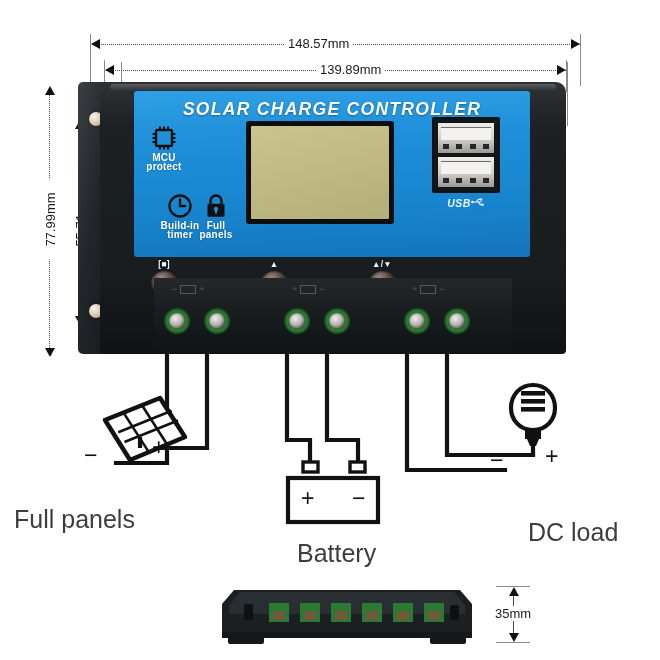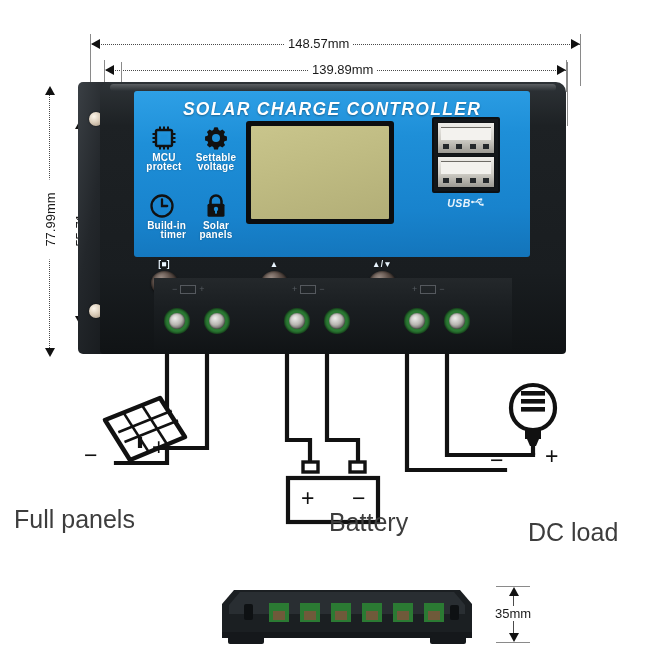--- a/index.html
+++ b/index.html
@@ -102,21 +102,21 @@
     width: 30px; height: 30px; margin: 0 auto 1px;
     display: flex; align-items: center; justify-content: center;
   }
   .feat .flab {
     font-size: 10px; line-height: 8.6px; font-weight: bold;
     letter-spacing: .2px;
     text-shadow: 0 0 2px rgba(0,0,0,.3);
   }
   #feat0 { left: 6px;  top: 32px; }
   #feat1 { left: 58px; top: 32px; }
-  #feat2 { left: 4px;  top: 100px; text-align: right; }
+  #feat2 { left: 22px;  top: 100px; }
   #feat3 { left: 58px; top: 100px; }
 
   
   .lcd-bezel {
     position: absolute; left: 112px; top: 30px;
     width: 148px; height: 103px;
     background: #0b0d0f;
     border-radius: 3px;
     padding: 5px;
   }
@@ -237,21 +237,21 @@
   <div class="dim-line-h" style="left:92px; top:44px; width:488px;"></div>
   <div class="arr arr-l" style="left:91px; top:39px;"></div>
   <div class="arr arr-r" style="left:571px; top:39px;"></div>
   <div class="dim-text" style="left:284px; top:36px;">148.57mm</div>
 
   <div class="ext-v" style="left:104px; top:60px; height:32px;"></div>
   <div class="ext-v" style="left:566px; top:60px; height:32px;"></div>
   <div class="dim-line-h" style="left:106px; top:70px; width:460px;"></div>
   <div class="arr arr-l" style="left:105px; top:65px;"></div>
   <div class="arr arr-r" style="left:557px; top:65px;"></div>
-  <div class="dim-text" style="left:308px; top:62px;">139.89mm</div>
+  <div class="dim-text" style="left:316px; top:62px;">139.89mm</div>
 
   <div class="dim-line-v" style="left:49px; top:92px; height:258px;"></div>
   <div class="arr arr-u" style="left:45px; top:86px;"></div>
   <div class="arr arr-d" style="left:45px; top:348px;"></div>
   <div class="dim-text-v" style="left:10px; top:212px; width:80px; text-align:center;">77.99mm</div>
 
   <div class="dim-line-v" style="left:79px; top:126px; height:192px;"></div>
   <div class="arr arr-u" style="left:75px; top:120px;"></div>
   <div class="arr arr-d" style="left:75px; top:316px;"></div>
   <div class="ext-h" style="left:79px; top:126px; width:42px;"></div>
@@ -296,30 +296,20 @@
                 <rect x="21.3" y="8" width="3.2" height="2"></rect>
                   <rect x="21.3" y="12" width="3.2" height="2"></rect>
                   <rect x="21.3" y="16" width="3.2" height="2"></rect>
               </g>
             </svg>
           </div>
           <div class="flab">MCU</div>
           <div class="flab">protect</div>
         </div>
 
-        <div class="feat" id="feat1">
-          <div class="fico">
-            <svg width="26" height="26" viewBox="0 0 26 26">
-              <path fill="#111" d="M13 2.2l1.9.35.75 2.5 1.5.62 2.25-1.25 2.68 2.68-1.25 2.25.62 1.5 2.5.75v3.8l-2.5.75-.62 1.5 1.25 2.25-2.68 2.68-2.25-1.25-1.5.62-.75 2.5h-3.8l-.75-2.5-1.5-.62-2.25 1.25-2.68-2.68 1.25-2.25-.62-1.5-2.5-.75v-3.8l2.5-.75.62-1.5-1.25-2.25 2.68-2.68 2.25 1.25 1.5-.62.75-2.5z"></path>
-              <circle cx="13" cy="13" r="4" fill="#1e8fd8"></circle>
-            </svg>
-          </div>
-          <div class="flab">Settable</div>
-          <div class="flab">voltage</div>
-        </div>
 
         <div class="feat" id="feat2">
           <div class="fico">
             <svg width="26" height="26" viewBox="0 0 26 26">
               <circle cx="13" cy="13" r="10.5" fill="none" stroke="#111" stroke-width="2.3"></circle>
               <path d="M13 6.5 L13 13 L18.2 13" fill="none" stroke="#111" stroke-width="2.3" stroke-linecap="round"></path>
             </svg>
           </div>
           <div class="flab">Build-in</div>
           <div class="flab">timer</div>
@@ -327,21 +317,21 @@
 
         <div class="feat" id="feat3">
           <div class="fico">
             <svg width="26" height="26" viewBox="0 0 26 26">
               <path d="M7.5 11 V8 a5.5 5.5 0 0 1 11 0 v3" fill="none" stroke="#111" stroke-width="2.6"></path>
               <rect x="4.5" y="10.8" width="17" height="13" rx="1.5" fill="#111"></rect>
               <circle cx="13" cy="16" r="2.2" fill="#1e8fd8"></circle>
               <rect x="12" y="16" width="2" height="4.6" fill="#1e8fd8"></rect>
             </svg>
           </div>
-          <div class="flab">Solar</div>
+          <div class="flab">Full</div>
           <div class="flab">panels</div>
         </div>
 
         <div class="lcd-bezel">
           <div class="lcd-glass"></div>
         </div>
 
         <div class="usb-block">
           <div class="usb-port">
             <div class="usb-tongue"></div>
@@ -464,21 +454,21 @@
   </svg>
 
   <div class="pm-label" style="left:84px; top:442px;">−</div>
   <div class="pm-label" style="left:152px; top:434px;">+</div>
   <div class="pm-label" style="left:301px; top:485px;">+</div>
   <div class="pm-label" style="left:352px; top:485px;">−</div>
   <div class="pm-label" style="left:490px; top:447px;">−</div>
   <div class="pm-label" style="left:545px; top:443px;">+</div>
 
   <div class="comp-label" style="left:14px; top:505px;">Full panels</div>
-  <div class="comp-label" style="left:297px; top:508px;margin-left:32px;">Battery</div>
+  <div class="comp-label" style="left:297px; top:539px;">Battery</div>
   <div class="comp-label" style="left:528px; top:518px;">DC load</div>
 
   <div id="sideview">
     <svg width="250" height="70" viewBox="0 0 250 70">
       <polygon points="12,12 238,12 250,26 250,56 0,56 0,26" fill="#1b1f22"></polygon>
       <polygon points="18,14 232,14 243,27 243,36 7,36 7,27" fill="#292e32"></polygon>
       <rect x="0" y="54" width="250" height="6" fill="#15181b"></rect>
       <rect x="6" y="58" width="36" height="8" rx="2" fill="#15181b"></rect>
       <rect x="208" y="58" width="36" height="8" rx="2" fill="#15181b"></rect>
       <rect x="22" y="26" width="9" height="16" rx="2" fill="#0e1113"></rect>

